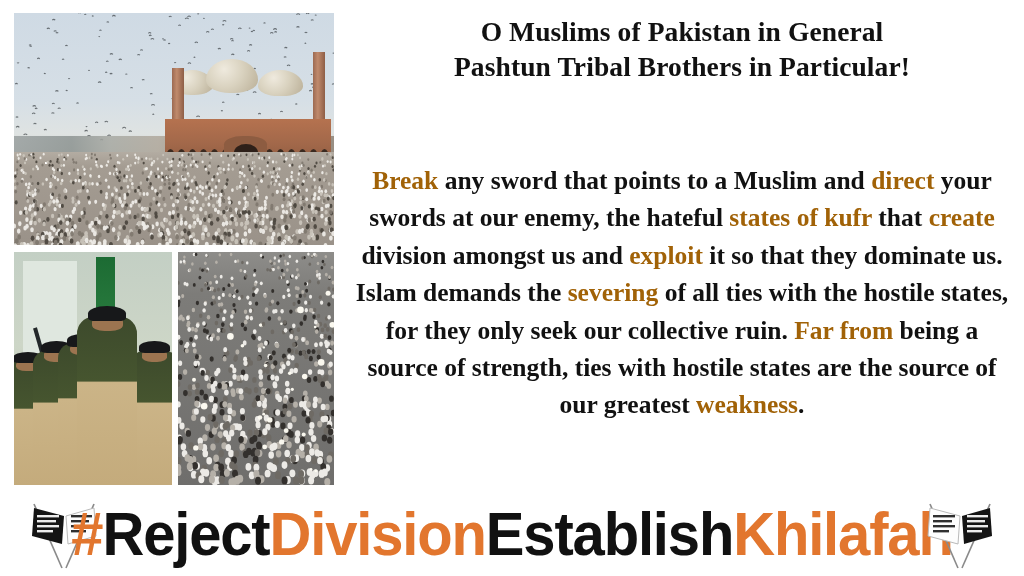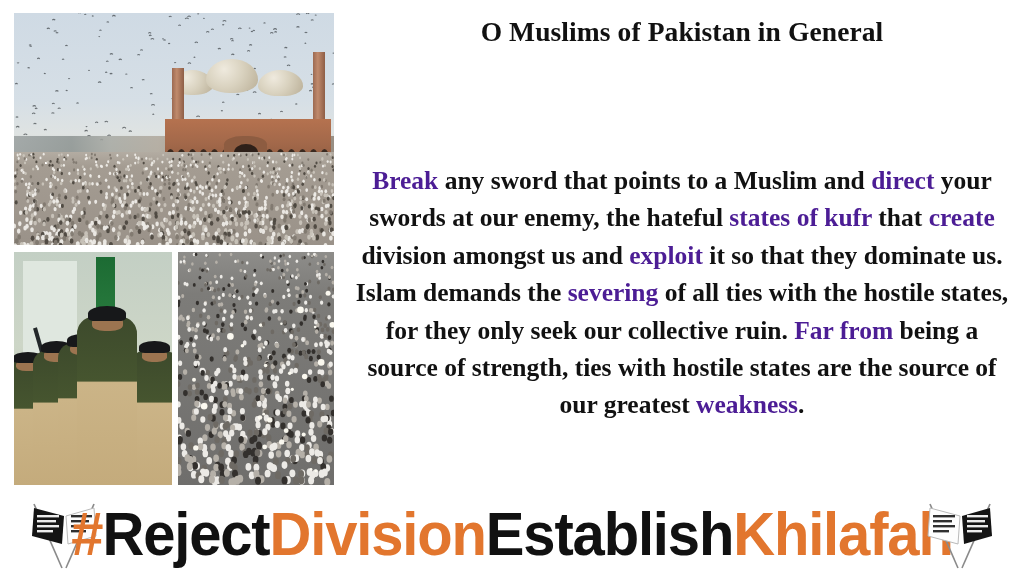--- a/index.html
+++ b/index.html
@@ -122,21 +122,21 @@
   .body {
     position:absolute; left:4px; top:162px; width:664px;
     text-align:center;
     font-family:"Liberation Serif", serif;
     font-weight:700;
     font-size:25.5px;
     line-height:37.4px;
     color:#111111;
     letter-spacing:0px;
   }
-  .hl { color:#4c1d95; }
+  .hl { color:#a16207; }
 
   
   .banner {
     position:absolute; left:0; top:492px; width:1024px; height:84px;
   }
   .hashtag {
     position:absolute; left:0; top:0; width:1024px; height:84px;
     display:flex; align-items:center; justify-content:center;
     font-family:"Liberation Sans", sans-serif;
     font-weight:700;
@@ -2217,20 +2217,21 @@
             <circle cx="87.6" cy="113.5" r="1.80" fill="#fffdf4" opacity=".96"></circle>
           </g>
       </svg>
     </div>
   </div>
 
   <div class="textcol">
 
     <div class="heading">
       <div>O Muslims of Pakistan in General</div>
+      <div>Pashtun Tribal Brothers in Particular!</div>
     </div>
 
     <div class="body" id="bodyText"><span class="hl">Break</span><span> any sword that points to a Muslim and </span><span class="hl">direct</span><span> your swords at our enemy, the hateful </span><span class="hl">states of kufr</span><span> that </span><span class="hl">create</span><span> division amongst us and </span><span class="hl">exploit</span><span> it so that they dominate us. Islam demands the </span><span class="hl">severing</span><span> of all ties with the hostile states, for they only seek our collective ruin. </span><span class="hl">Far from</span><span> being a source of strength, ties with hostile states are the source of our greatest </span><span class="hl">weakness</span><span>.</span></div>
   </div>
 
   <div class="banner">
 
     <div class="flags left">
       <svg viewBox="0 0 96 74" width="96" height="74" aria-hidden="true">
         <line x1="18" y1="8" x2="46" y2="72" stroke="#8a8a8a" stroke-width="1.6"></line>

